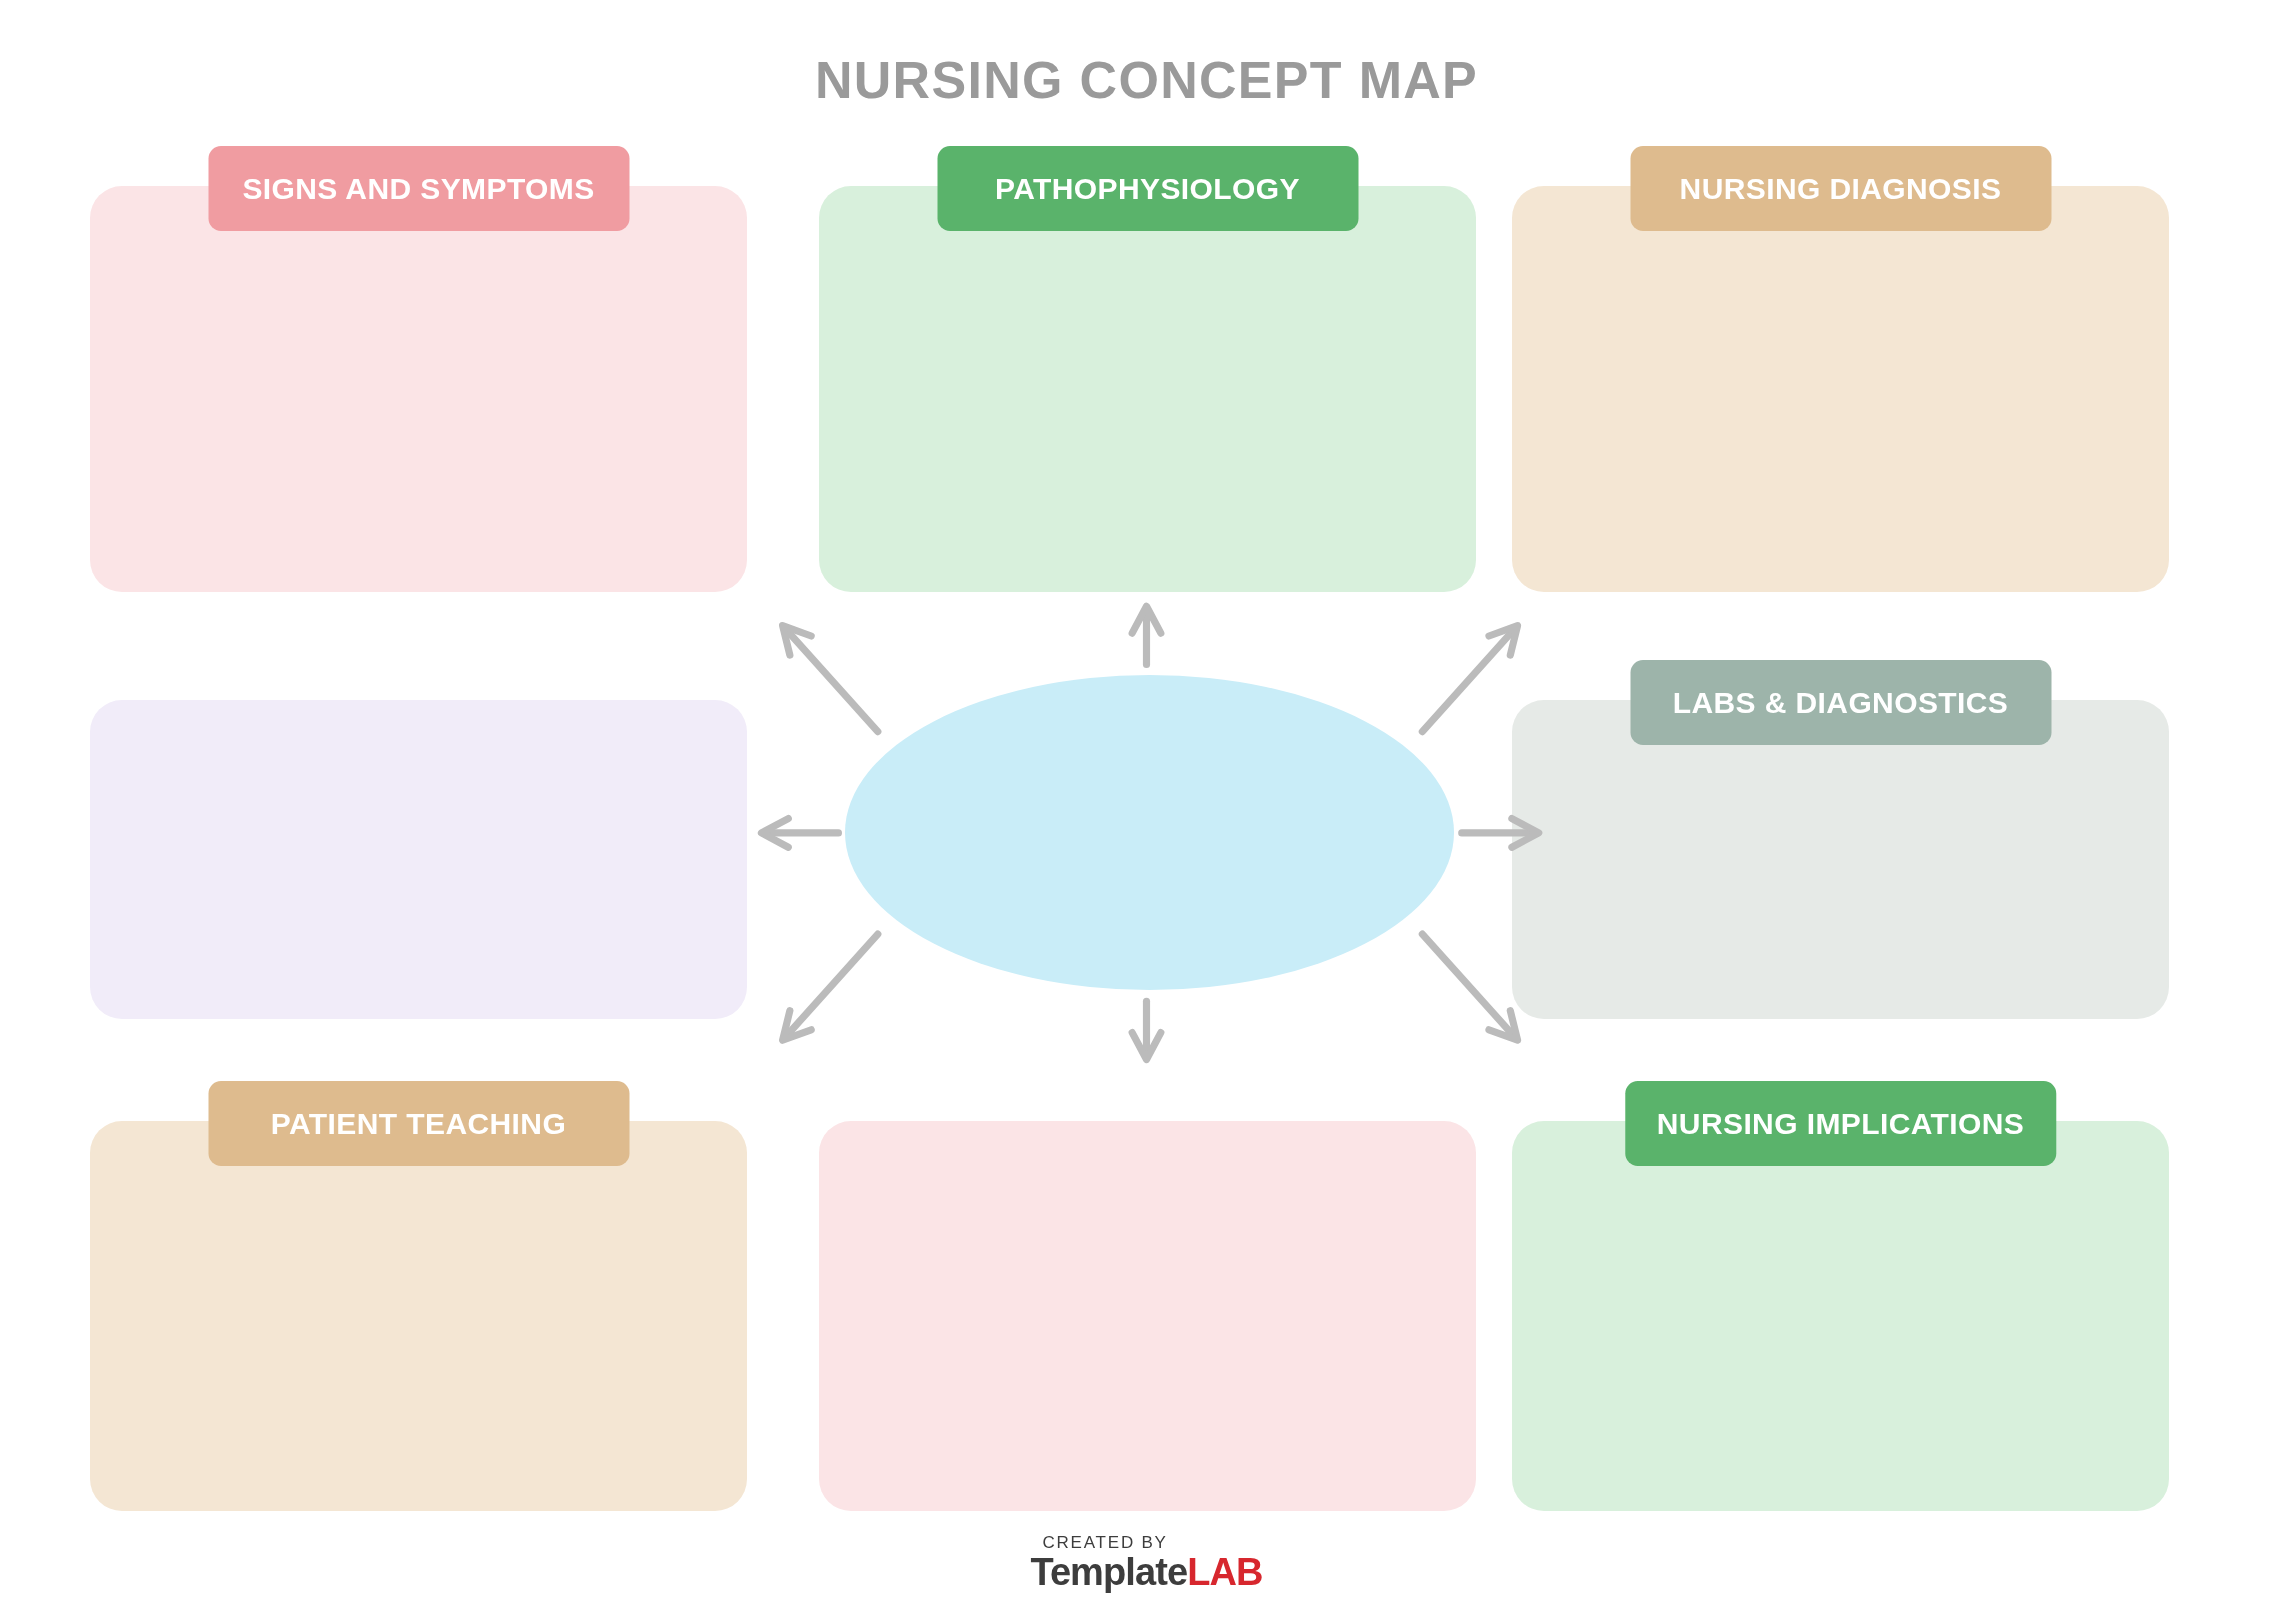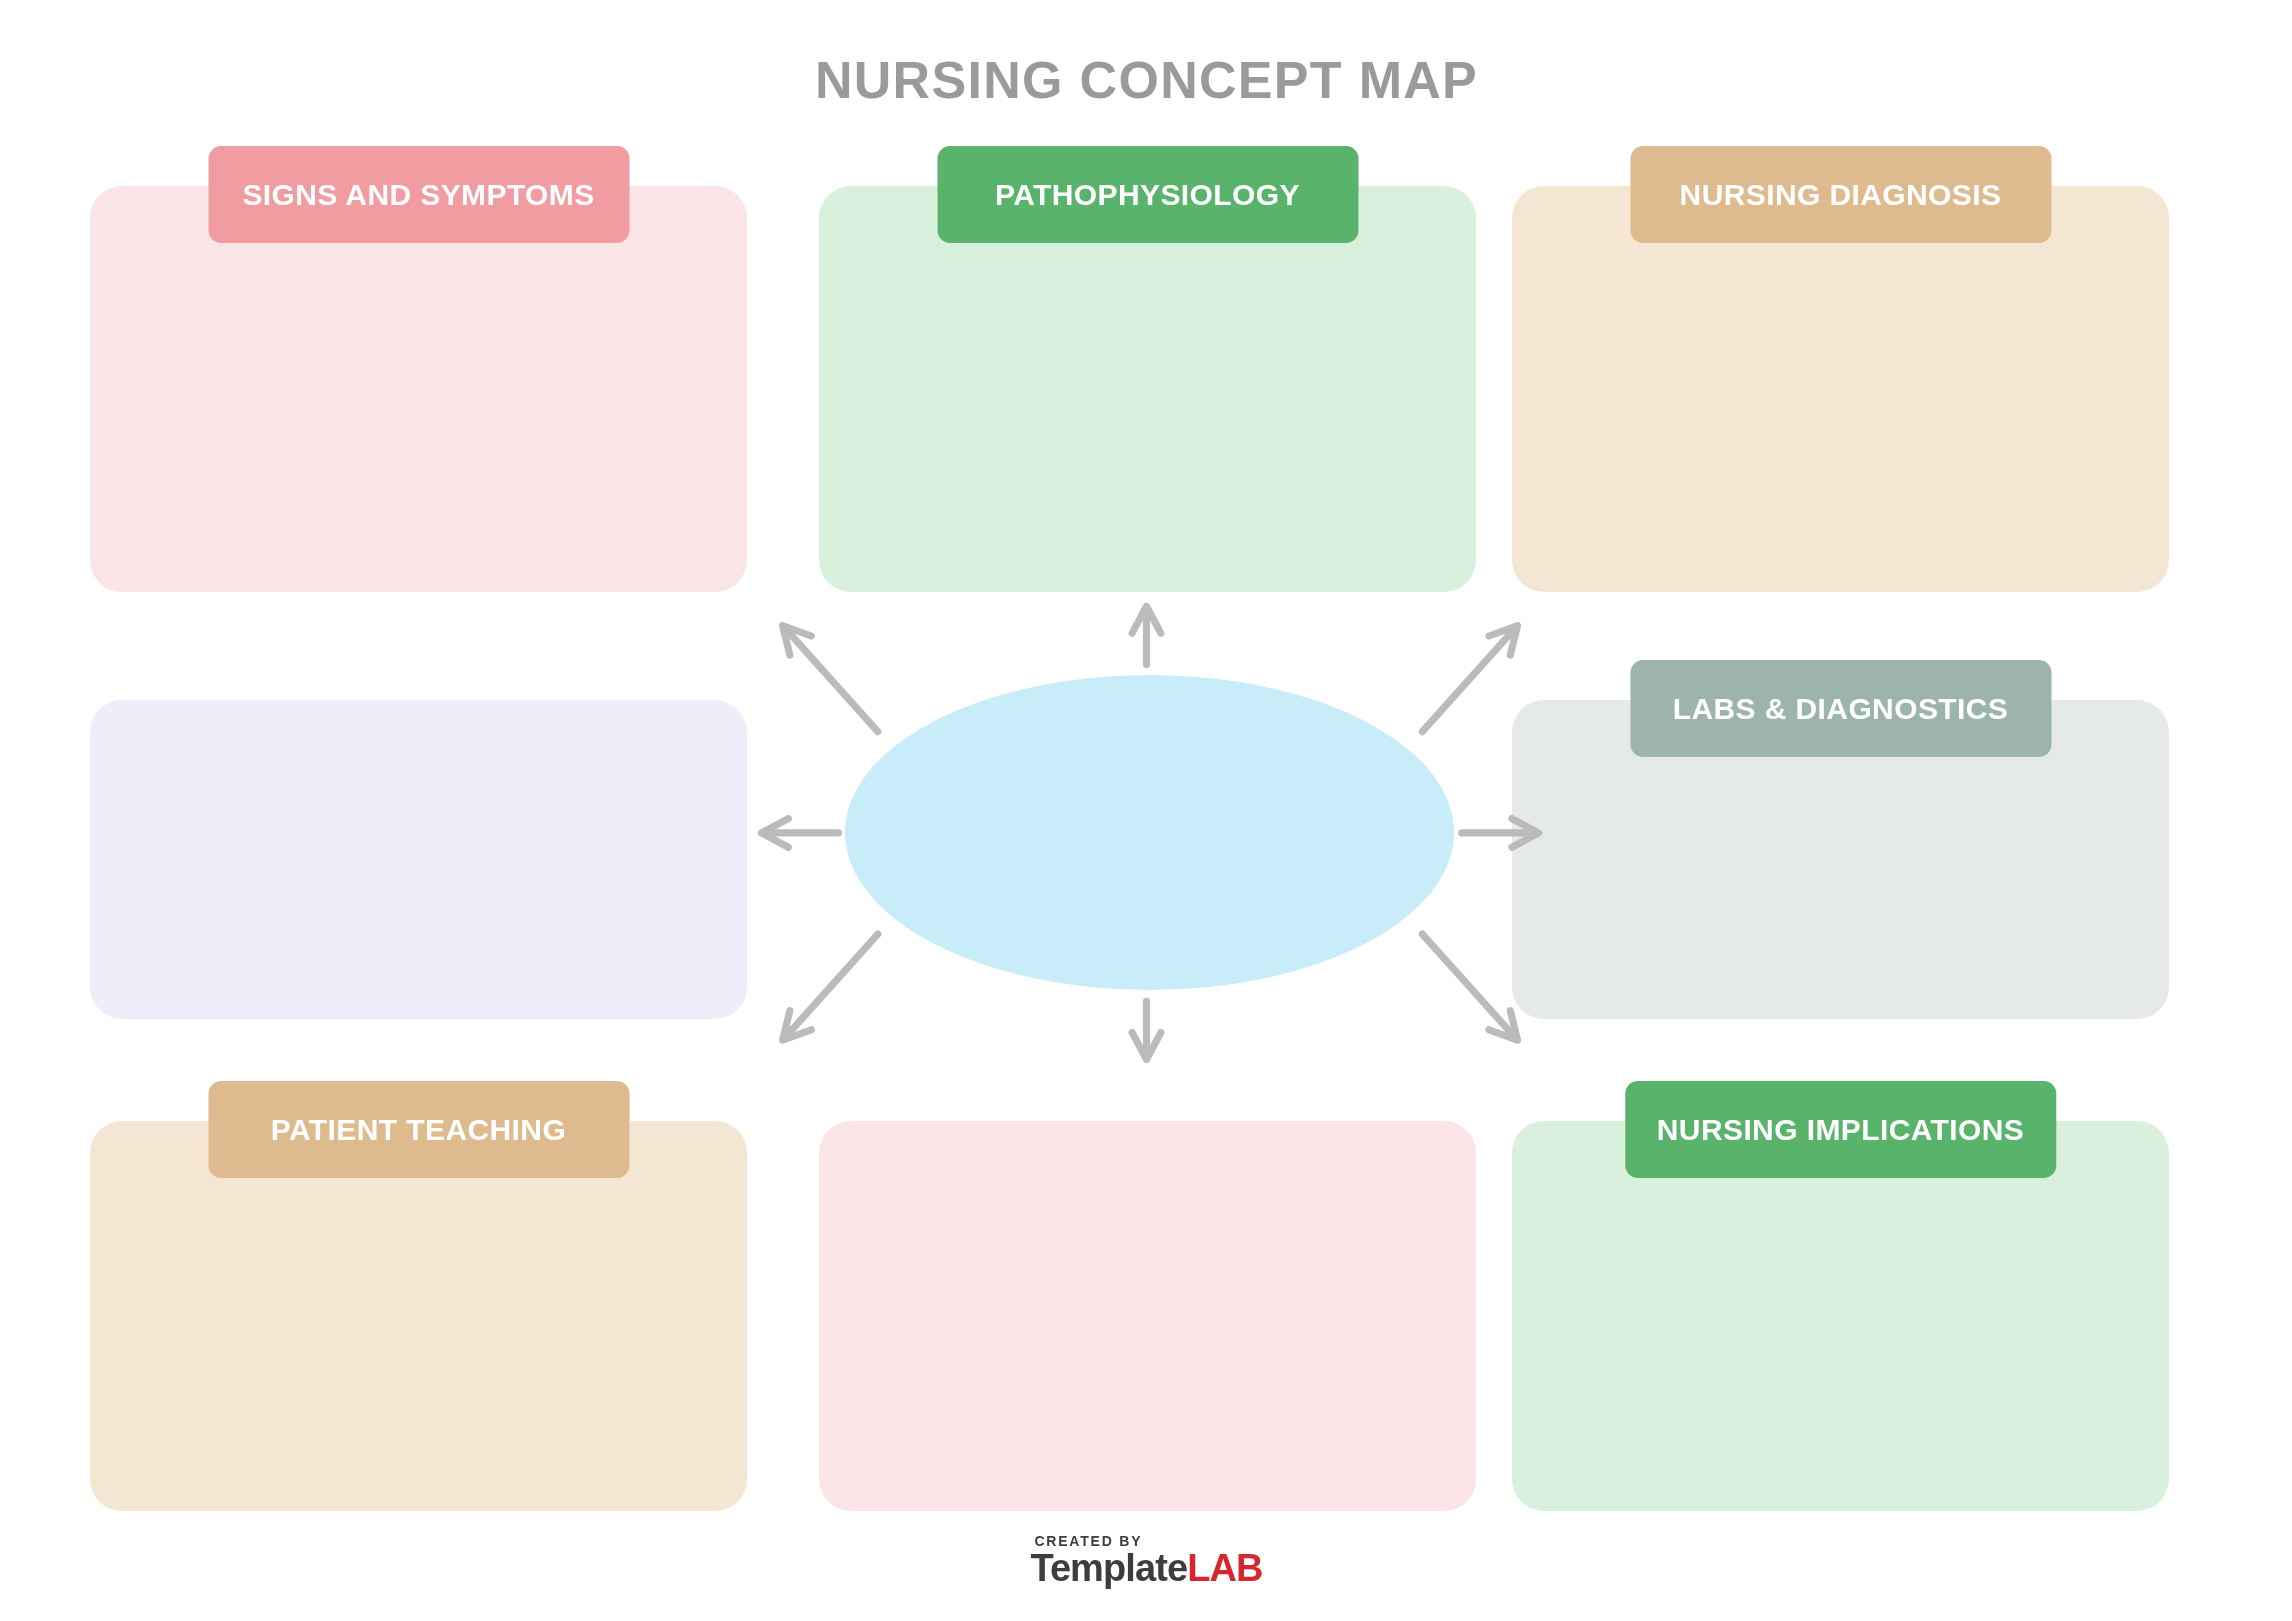--- a/index.html
+++ b/index.html
@@ -34,21 +34,21 @@
 
   .card-body {
     position: absolute; inset: 0;
     background: var(--body-color, #eee);
     border-radius: 32px;
   }
   .card-header {
     position: absolute;
     top: -40px; left: 50%;
     transform: translateX(-50%);
-    min-width: 421px; height: 97px;
+    min-width: 421px; height: 85px;
     box-sizing: border-box;
     padding: 0 32px;
     background: var(--header-color, #ccc);
     border-radius: 12.5px;
     display: flex; align-items: center; justify-content: center;
     white-space: nowrap;
   }
   .card-label {
     font-size: 30px;
     font-weight: bold;
@@ -82,25 +82,25 @@
   }
 
   
   .footer {
     position: absolute;
     top: 1533px; left: 50%;
     transform: translateX(-50%);
     text-align: left;
   }
   .created-by {
-    font-size: 14px;
-    font-weight: bold;
+    font-size: 17px;
+    font-weight: normal;
     letter-spacing: 1.8px;
     color: var(--brand-dark, #3D3D3D);
-    margin-left: 4px;
+    margin-left: 12px;
   }
   .wordmark {
     font-size: 38px;
     font-weight: bold;
     letter-spacing: -0.9px;
     line-height: 1.05;
   }
   .brand-dark-text { color: var(--brand-dark, #3D3D3D); }
   .brand-red-text { color: var(--brand-red, #D7272E); }
 </style>

